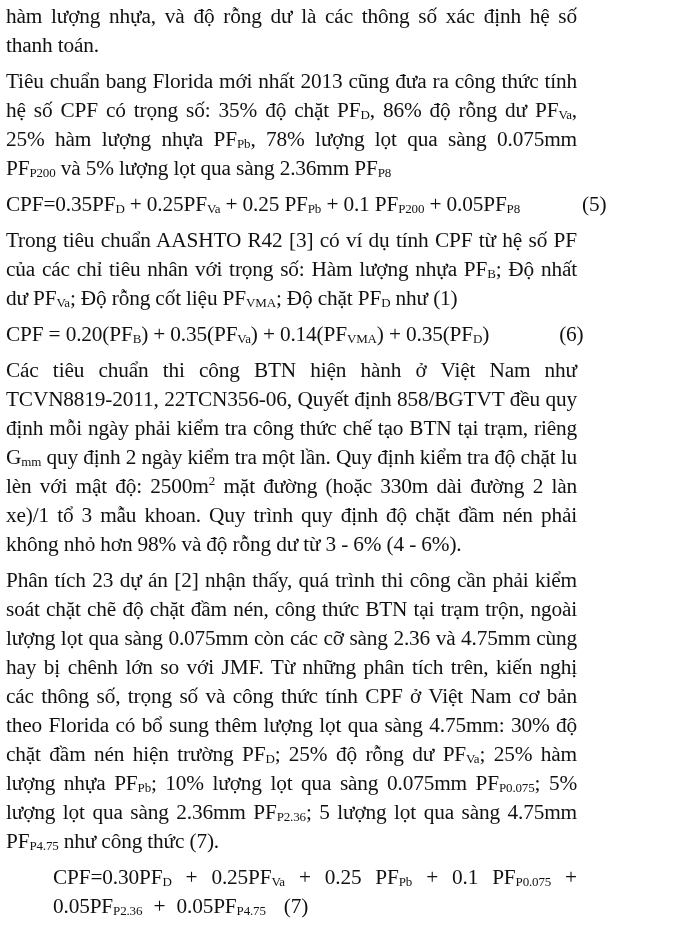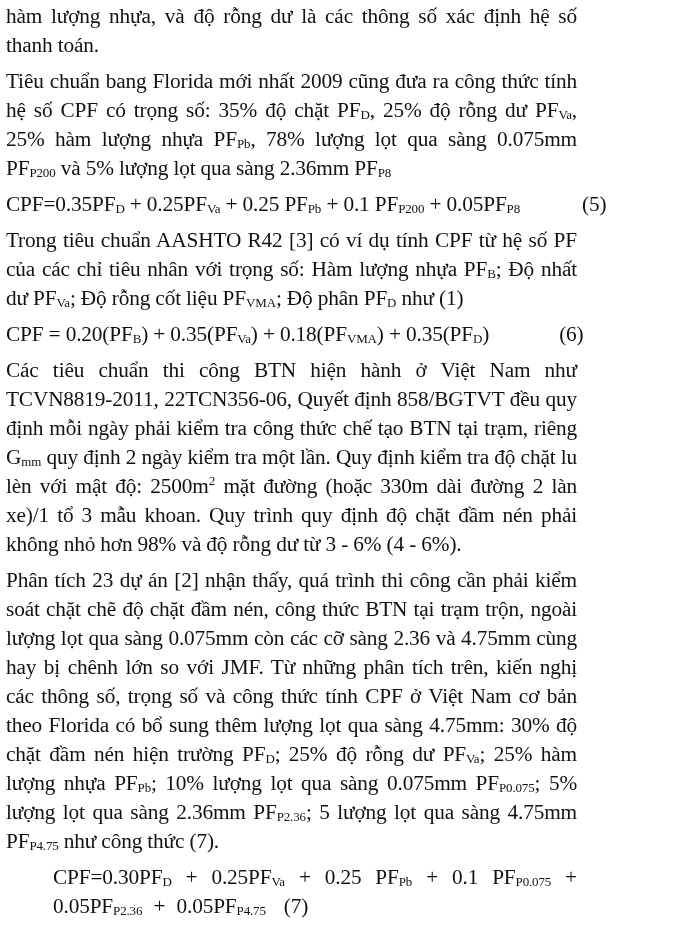--- a/index.html
+++ b/index.html
@@ -28,27 +28,27 @@
   .eqnum-6 { margin-left: 70px; }
   .eqnum-7 { margin-left: 18px; }
 </style>
 </head>
 <body>
 
 <div class="page">
 
   <p class="para first">hàm lượng nhựa, và độ rỗng dư là các thông số xác định hệ số thanh toán.</p>
 
-  <p class="para"><span>Tiêu chuẩn bang Florida mới nhất 2009 cũng đưa ra công thức tính hệ số CPF có trọng số: 35% độ chặt PF</span><sub>D</sub><span>, 25% độ rỗng dư PF</span><sub>Va</sub><span>, 25% hàm lượng nhựa PF</span><sub>Pb</sub><span>, 78% lượng lọt qua sàng 0.075mm PF</span><sub>P200</sub><span> và 5% lượng lọt qua sàng 2.36mm PF</span><sub>P8</sub></p>
+  <p class="para"><span>Tiêu chuẩn bang Florida mới nhất 2013 cũng đưa ra công thức tính hệ số CPF có trọng số: 35% độ chặt PF</span><sub>D</sub><span>, 86% độ rỗng dư PF</span><sub>Va</sub><span>, 25% hàm lượng nhựa PF</span><sub>Pb</sub><span>, 78% lượng lọt qua sàng 0.075mm PF</span><sub>P200</sub><span> và 5% lượng lọt qua sàng 2.36mm PF</span><sub>P8</sub></p>
 
   <p class="formula"><span class="eqn"><span>CPF=0.35PF</span><sub>D</sub><span> + 0.25PF</span><sub>Va</sub><span> + 0.25 PF</span><sub>Pb</sub><span> + 0.1 PF</span><sub>P200</sub><span> + 0.05PF</span><sub>P8</sub></span><span class="eqnum-5">(5)</span></p>
 
-  <p class="para"><span>Trong tiêu chuẩn AASHTO R42 [3] có ví dụ tính CPF từ hệ số PF của các chỉ tiêu nhân với trọng số: Hàm lượng nhựa PF</span><sub>B</sub><span>; Độ nhất dư PF</span><sub>Va</sub><span>; Độ rỗng cốt liệu PF</span><sub>VMA</sub><span>; Độ phân PF</span><sub>D</sub><span> như (1)</span></p>
+  <p class="para"><span>Trong tiêu chuẩn AASHTO R42 [3] có ví dụ tính CPF từ hệ số PF của các chỉ tiêu nhân với trọng số: Hàm lượng nhựa PF</span><sub>B</sub><span>; Độ nhất dư PF</span><sub>Va</sub><span>; Độ rỗng cốt liệu PF</span><sub>VMA</sub><span>; Độ chặt PF</span><sub>D</sub><span> như (1)</span></p>
 
-  <p class="formula"><span class="eqn"><span>CPF = 0.20(PF</span><sub>B</sub><span>) + 0.35(PF</span><sub>Va</sub><span>) + 0.18(PF</span><sub>VMA</sub><span>) + 0.35(PF</span><sub>D</sub><span>)</span></span><span class="eqnum-6">(6)</span></p>
+  <p class="formula"><span class="eqn"><span>CPF = 0.20(PF</span><sub>B</sub><span>) + 0.35(PF</span><sub>Va</sub><span>) + 0.14(PF</span><sub>VMA</sub><span>) + 0.35(PF</span><sub>D</sub><span>)</span></span><span class="eqnum-6">(6)</span></p>
 
   <p class="para"><span>Các tiêu chuẩn thi công BTN hiện hành ở Việt Nam như TCVN8819-2011, 22TCN356-06, Quyết định 858/BGTVT đều quy định mỗi ngày phải kiểm tra công thức chế tạo BTN tại trạm, riêng G</span><sub>mm</sub><span> quy định 2 ngày kiểm tra một lần. Quy định kiểm tra độ chặt lu lèn với mật độ: 2500m</span><sup>2</sup><span> mặt đường (hoặc 330m dài đường 2 làn xe)/1 tổ 3 mẫu khoan. Quy trình quy định độ chặt đầm nén phải không nhỏ hơn 98% và độ rỗng dư từ 3 - 6% (4 - 6%).</span></p>
 
   <p class="para"><span>Phân tích 23 dự án [2] nhận thấy, quá trình thi công cần phải kiểm soát chặt chẽ độ chặt đầm nén, công thức BTN tại trạm trộn, ngoài lượng lọt qua sàng 0.075mm còn các cỡ sàng 2.36 và 4.75mm cùng hay bị chênh lớn so với JMF. Từ những phân tích trên, kiến nghị các thông số, trọng số và công thức tính CPF ở Việt Nam cơ bản theo Florida có bổ sung thêm lượng lọt qua sàng 4.75mm: 30% độ chặt đầm nén hiện trường PF</span><sub>D</sub><span>; 25% độ rỗng dư PF</span><sub>Va</sub><span>; 25% hàm lượng nhựa PF</span><sub>Pb</sub><span>; 10% lượng lọt qua sàng 0.075mm PF</span><sub>P0.075</sub><span>; 5% lượng lọt qua sàng 2.36mm PF</span><sub>P2.36</sub><span>; 5 lượng lọt qua sàng 4.75mm PF</span><sub>P4.75</sub><span> như công thức (7).</span></p>
 
   <p class="formula wrap"><span>CPF=0.30PF</span><sub>D</sub><span> + 0.25PF</span><sub>Va</sub><span> + 0.25 PF</span><sub>Pb</sub><span> + 0.1 PF</span><sub>P0.075</sub><span> + 0.05PF</span><sub>P2.36</sub><span> + 0.05PF</span><sub>P4.75</sub><span class="eqnum-7">(7)</span></p>
 
 </div>
 
 </body></html>

